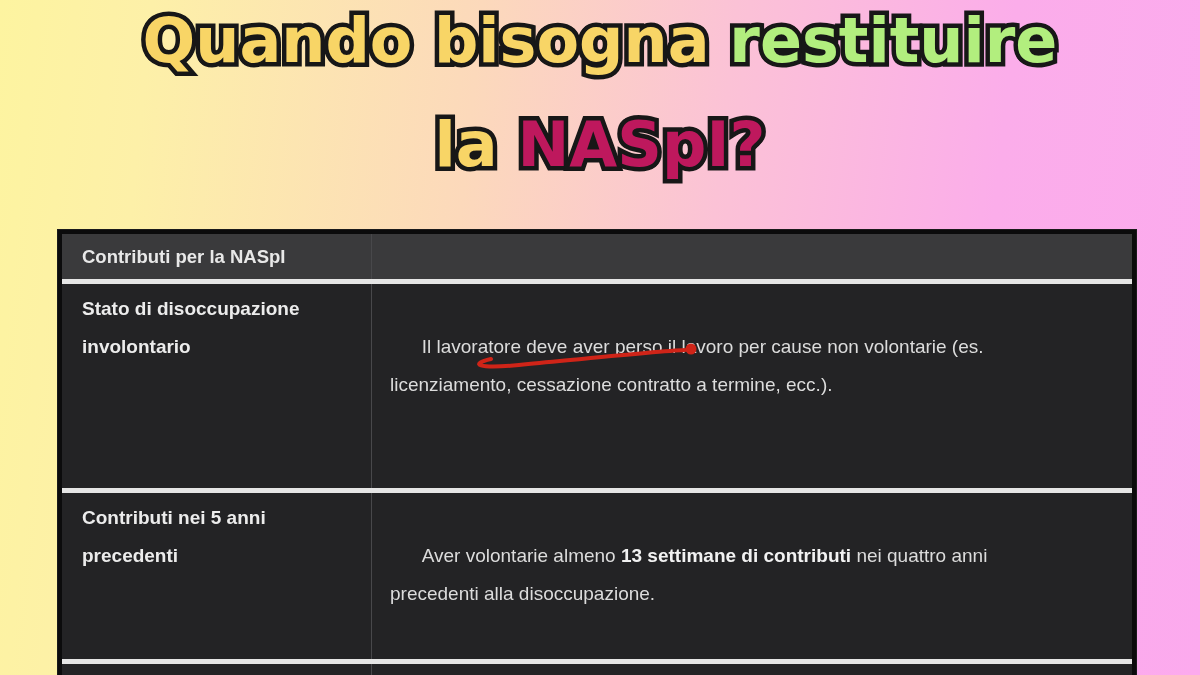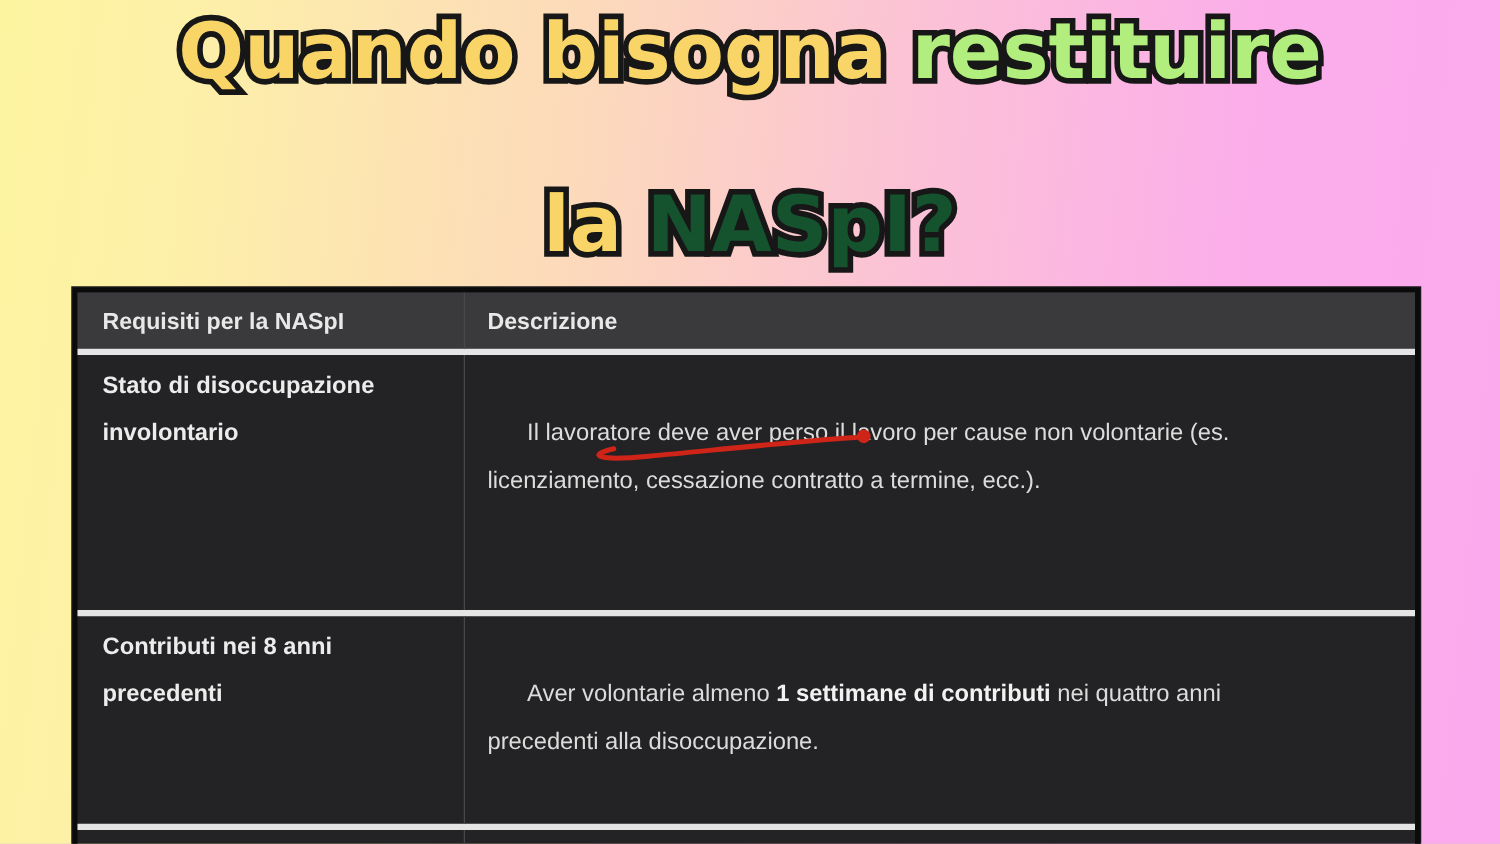--- a/index.html
+++ b/index.html
@@ -38,21 +38,21 @@
     left: 0; top: 0;
     z-index: -1;
     -webkit-text-stroke: 9px #171717;
     text-shadow:
       3px 3px 0 #171717, -3px 3px 0 #171717,
       3px -3px 0 #171717, -3px -3px 0 #171717;
   }
   .word-gap { display: inline-block; width: 0.32em; }
   .c-yellow { color: #f8d566; }
   .c-green  { color: #b2ee7e; }
-  .c-white  { color: #14532d; margin-top: 35px; }
+  .c-white  { color: #be185d; }
 
   
   .naspi-table {
     position: absolute;
     left: 58px; top: 230px;
     width: 1078px;
     background: #232325;
     border: 4px solid #0b0b0c;
     box-shadow: 0 0 0 1px #1a1a1b;
     color: #dcdcdc;
@@ -101,42 +101,41 @@
     <span class="ot c-yellow" data-text="Quando bisogna">Quando bisogna</span><span class="word-gap"></span><span class="ot c-green" data-text="restituire">restituire</span>
   </span>
   <span class="hero-line hero-line-2">
     <span class="ot c-yellow" data-text="la">la</span><span class="word-gap"></span><span class="ot c-white" data-text="NASpI?">NASpI?</span>
   </span>
 </div>
 
 <div class="naspi-table">
 
   <div class="t-row t-head">
-    <div class="cell cell-term">Requisiti per la NASpI</div>
-    <div class="cell cell-desc">Descrizione</div>
+    <div class="cell cell-term">Contributi per la NASpI</div>
   </div>
 
   <div class="t-row row-1">
     <div class="cell cell-term">Stato di disoccupazione
 involontario</div>
     <div class="cell cell-desc">
       <span>Il lavoratore deve aver perso il lavoro per cause non volontarie (es.
 licenziamento, cessazione contratto a termine, ecc.).</span><strong></strong><span></span>
       <svg class="red-underline" viewBox="0 0 240 30">
         <path d="M 24 17 C 2 22, 10 27, 52 23 C 125 16, 192 9, 218 8" fill="none" stroke-width="4" stroke-linecap="round" stroke="#cf2418"></path>
         <circle cx="224" cy="7" r="5.5" fill="#cf2418"></circle>
       </svg>
     </div>
   </div>
 
   <div class="t-row row-2">
-    <div class="cell cell-term">Contributi nei 8 anni
+    <div class="cell cell-term">Contributi nei 5 anni
 precedenti</div>
     <div class="cell cell-desc">
-      <span>Aver volontarie almeno </span><strong>1 settimane di contributi</strong><span> nei quattro anni
+      <span>Aver volontarie almeno </span><strong>13 settimane di contributi</strong><span> nei quattro anni
 precedenti alla disoccupazione.</span>
     </div>
   </div>
 
   <div class="t-row row-3">
     <div class="cell cell-term">Giornate di lavoro effettivo
 nei 12 mesi precedenti</div>
     <div class="cell cell-desc">
       
     </div>

